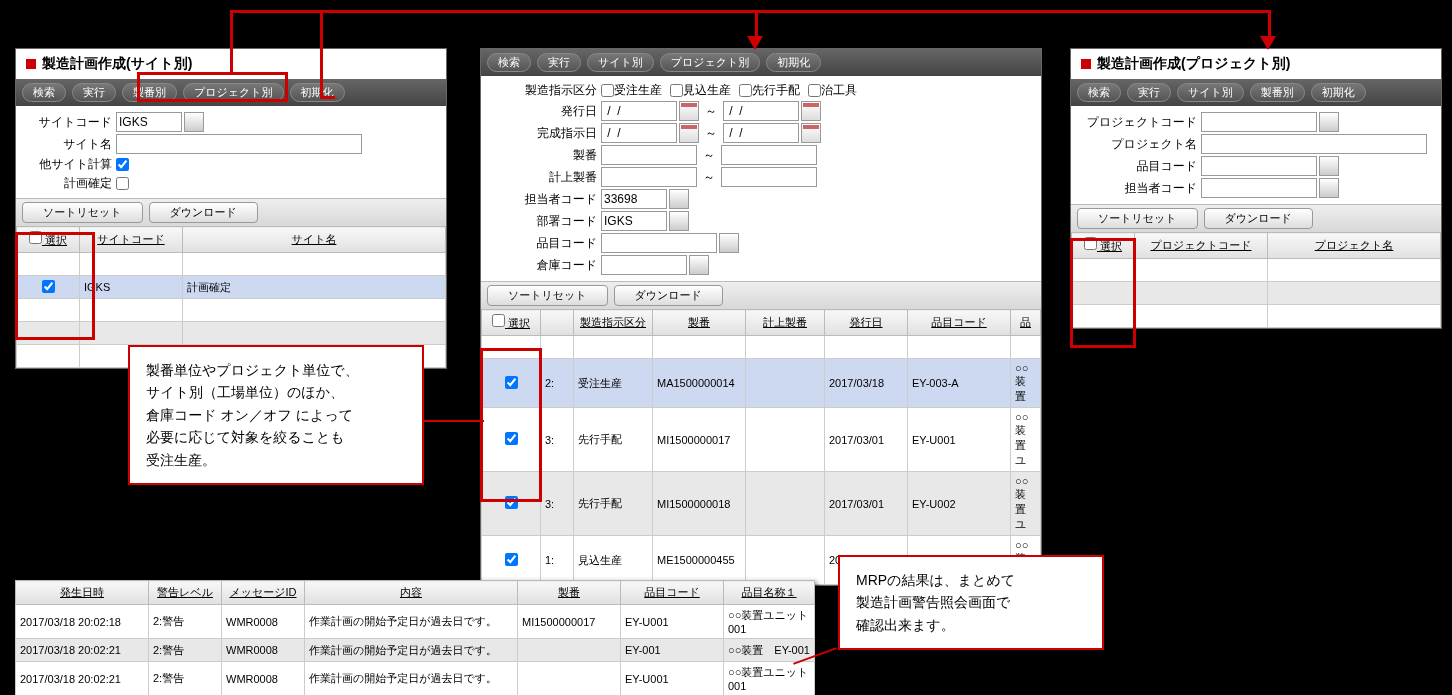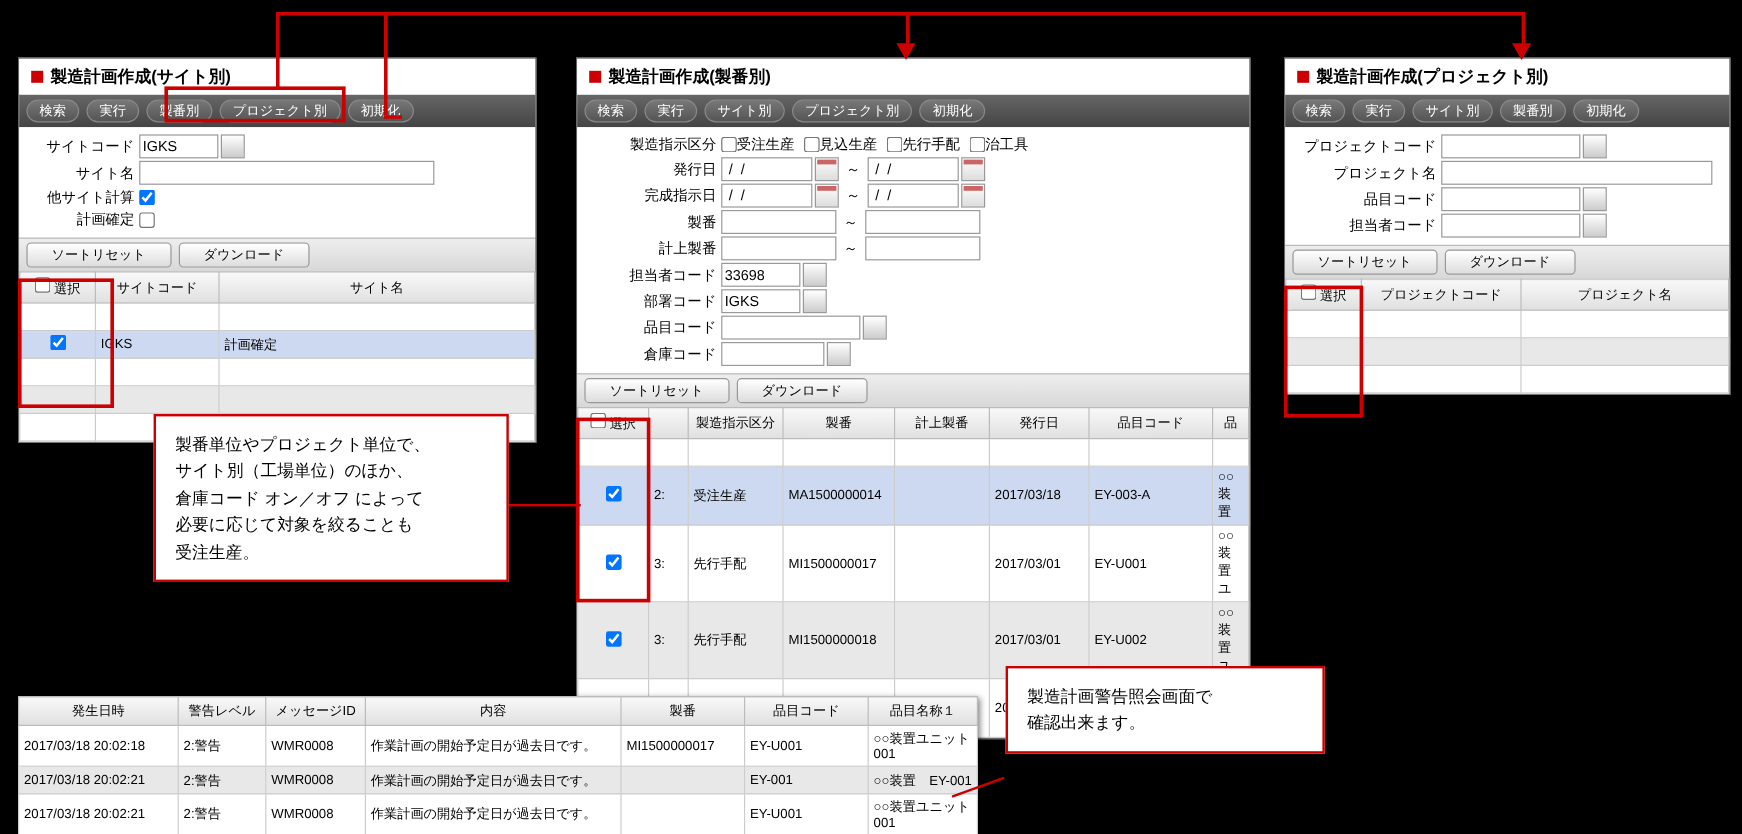--- a/index.html
+++ b/index.html
@@ -111,20 +111,21 @@
     width: 100%;
     border-collapse: collapse;
     background: #fff;
     font-size: 11px;
   }
   .grid th {
     background: linear-gradient(to bottom, #f8f8f8, #e0e0e0);
     border: 1px solid #bbb;
     padding: 4px 6px;
     font-weight: normal;
+    text-decoration: underline;
   }
   .grid td {
     border: 1px solid #ccc;
     padding: 3px 4px;
     height: 16px;
   }
   .grid tr.alt td { background: #e8e8e8; }
   .grid tr.sel td { background: #cdd9f0; }
   .callout {
     position: absolute;
@@ -237,24 +238,20 @@
           <td></td>
         </tr>
   </tbody>
     </table>
 </div>
 
 <div class="red-box" style="left:137px; top:72px; width:145px; height:24px;"></div>
 <div class="red-box" style="left:15px; top:232px; width:74px; height:102px;"></div>
 
 <div class="window" style="left:480px; top:48px; width:560px;">
-  <div class="window-title">
-    <span class="red-sq"></span>
-    <span>製造計画作成(製番別)</span>
-  </div>
   <div class="toolbar">
     <button class="tool-btn">検索</button>
     <button class="tool-btn">実行</button>
     <button class="tool-btn">サイト別</button>
     <button class="tool-btn">プロジェクト別</button>
     <button class="tool-btn">初期化</button>
   </div>
   <div class="form-area">
     <div class="form-row">
       <span class="form-label" style="width:110px">製造指示区分</span>
@@ -501,16 +498,17 @@
           <td>作業計画の開始予定日が過去日です。</td>
           <td></td>
           <td>EY-U001</td>
           <td>○○装置ユニット001</td>
         </tr>
       </tbody>
   </table>
 </div>
 
 <div class="callout" style="left:838px; top:555px; width:230px;">
+  <div>MRPの結果は、まとめて</div>
   <div>製造計画警告照会画面で</div>
   <div>確認出来ます。</div>
 </div>
 <div class="arrow-line" style="left:792px; top:655px; width:46px; height:2px; transform:rotate(-20deg);"></div>
 
 </body></html>

